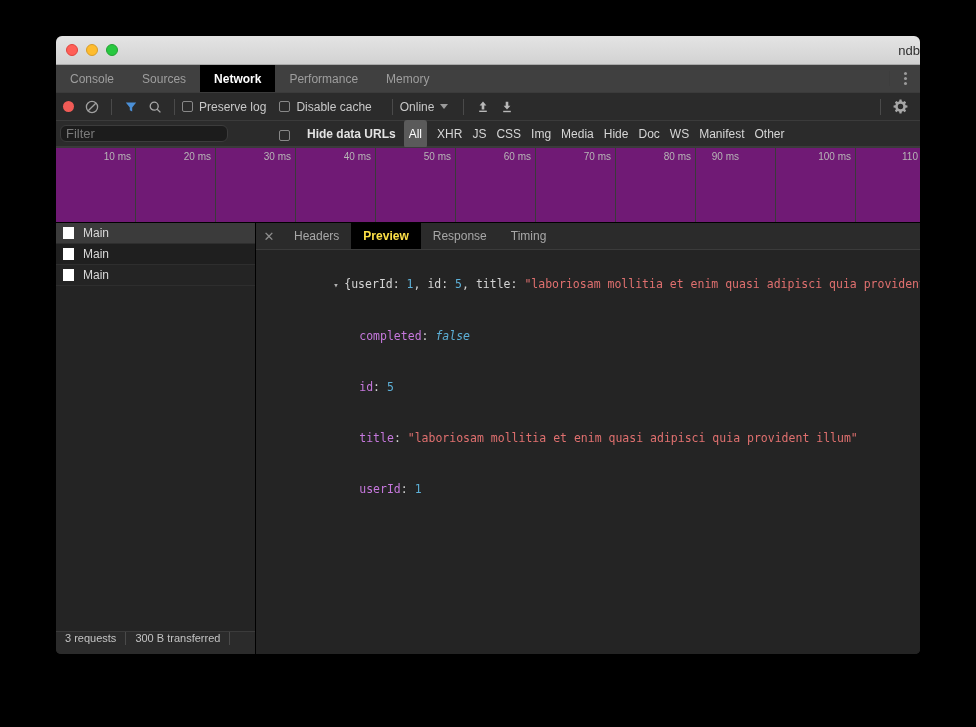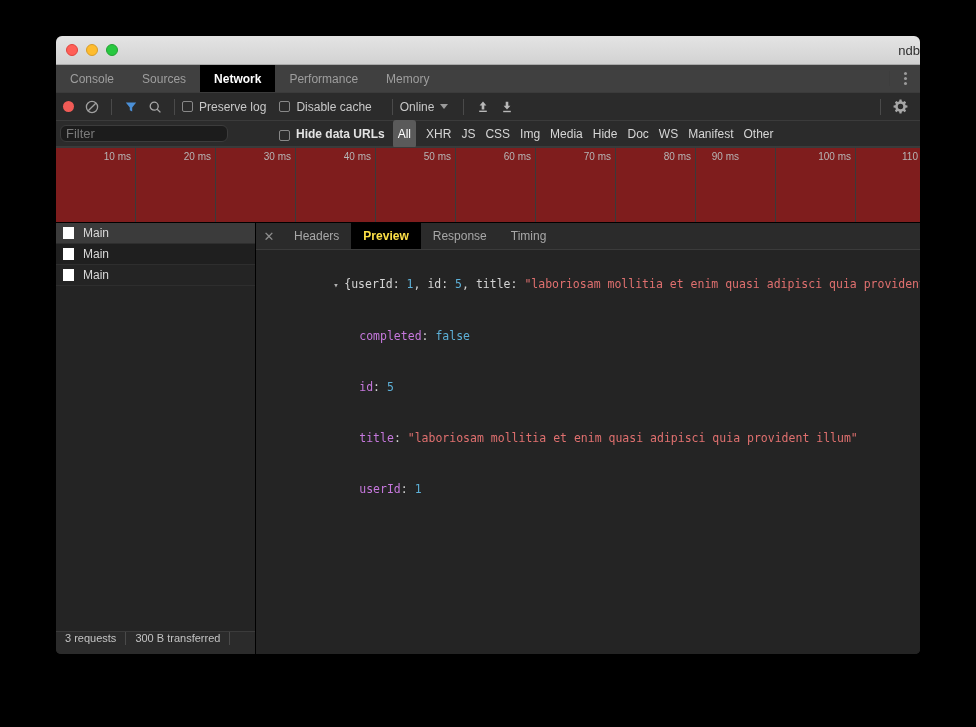--- a/index.html
+++ b/index.html
@@ -175,21 +175,21 @@
     font-size: 13px;
     font-family: "Liberation Sans", sans-serif;
     padding: 0 5px;
     box-sizing: border-box;
     outline: none;
   }
   #filter-input::placeholder { color: #7a7a7a; }
   #hide-data-wrap {
     display: flex;
     align-items: flex-end;
-    gap: 6px;
+    gap: 17px;
     margin-left: 22px;
     color: #e3e3e3;
     font-weight: bold;
     font-size: 12px;
     padding-left: 29px;
   }
   .type-pill {
     margin-left: 8px;
     padding: 7px 5px;
     border-radius: 3px;
@@ -205,21 +205,21 @@
     margin-left: 10px;
     color: #d6d6d6;
     font-size: 12px;
     cursor: default;
   }
 
   
   #overview {
     height: 75px;
     min-height: 75px;
-    background: #7f1d1d;
+    background: #701a75;
     border-bottom: 1px solid #000000;
     position: relative;
     overflow: hidden;
     text-decoration: underline;
   }
   .tl-cell {
     position: absolute;
     top: 0;
     bottom: 0;
     border-right: 1px solid #3a3a3a;
@@ -355,21 +355,21 @@
     color: #b0b0b0;
     display: inline-block;
     width: 11px;
     font-size: 9px;
   }
   .indent { display: inline-block; width: 26px; }
   .j-punct { color: #d4d4d4; }
   .j-key   { color: #c678dd; }
   .j-key-root { color: #d4d4d4; }
   .j-num   { color: #5db0d7; }
-  .j-bool  { color: #5db0d7; }
+  .j-bool  { color: #5db0d7; font-style: italic; }
   .j-str   { color: #e0706f; }
 </style>
 </head>
 <body>
 
 <div id="window">
 
   <div id="titlebar">
     <div class="traffic">
       <span class="dot red"></span>

